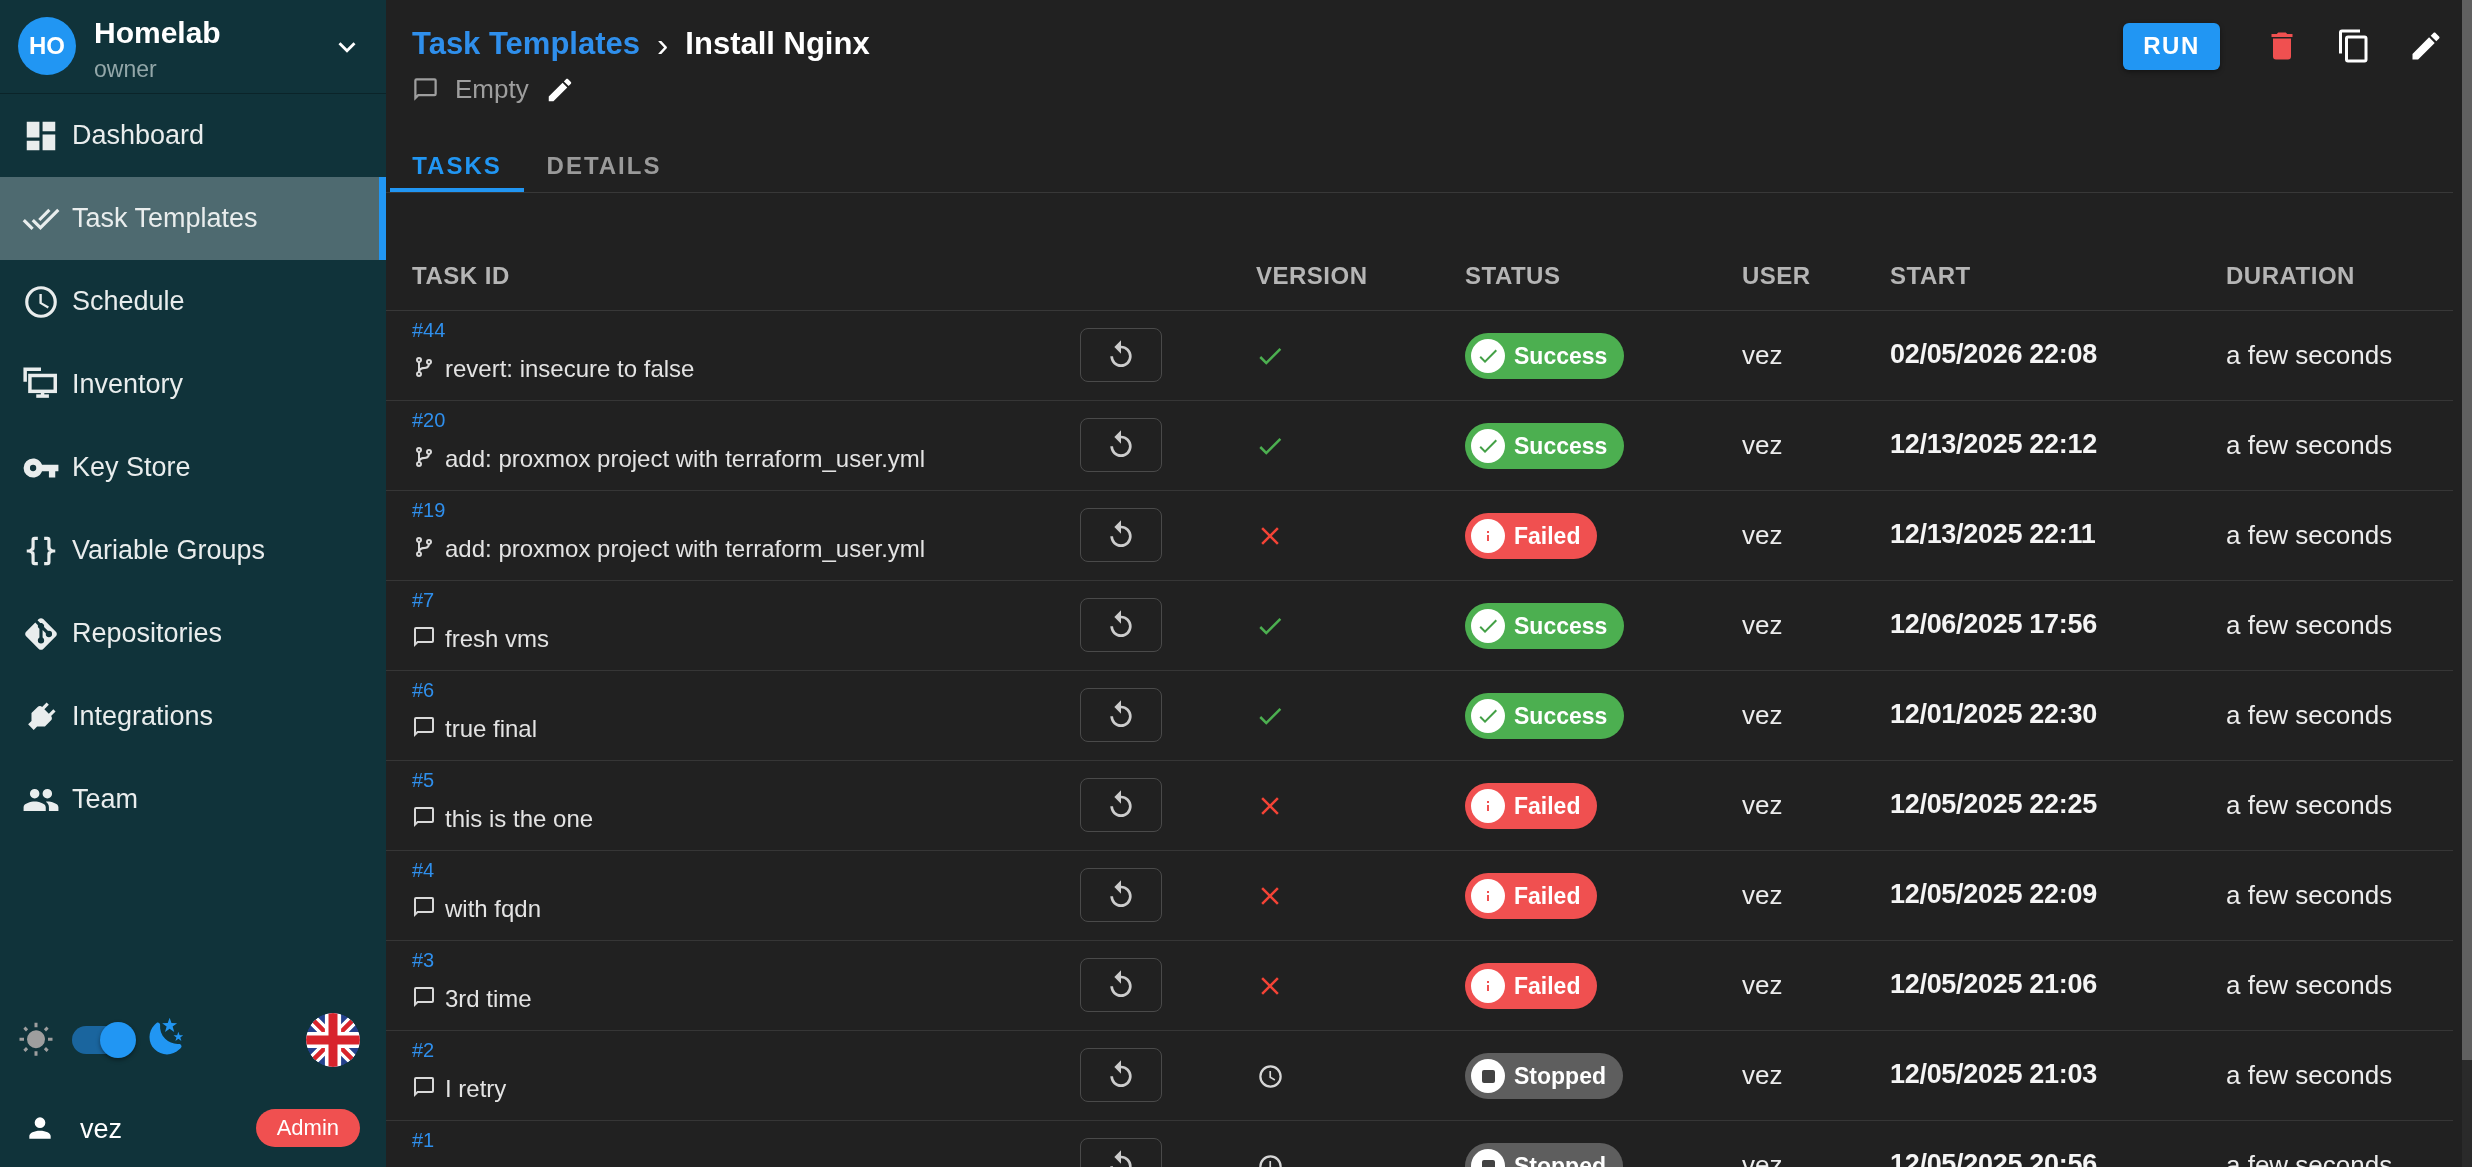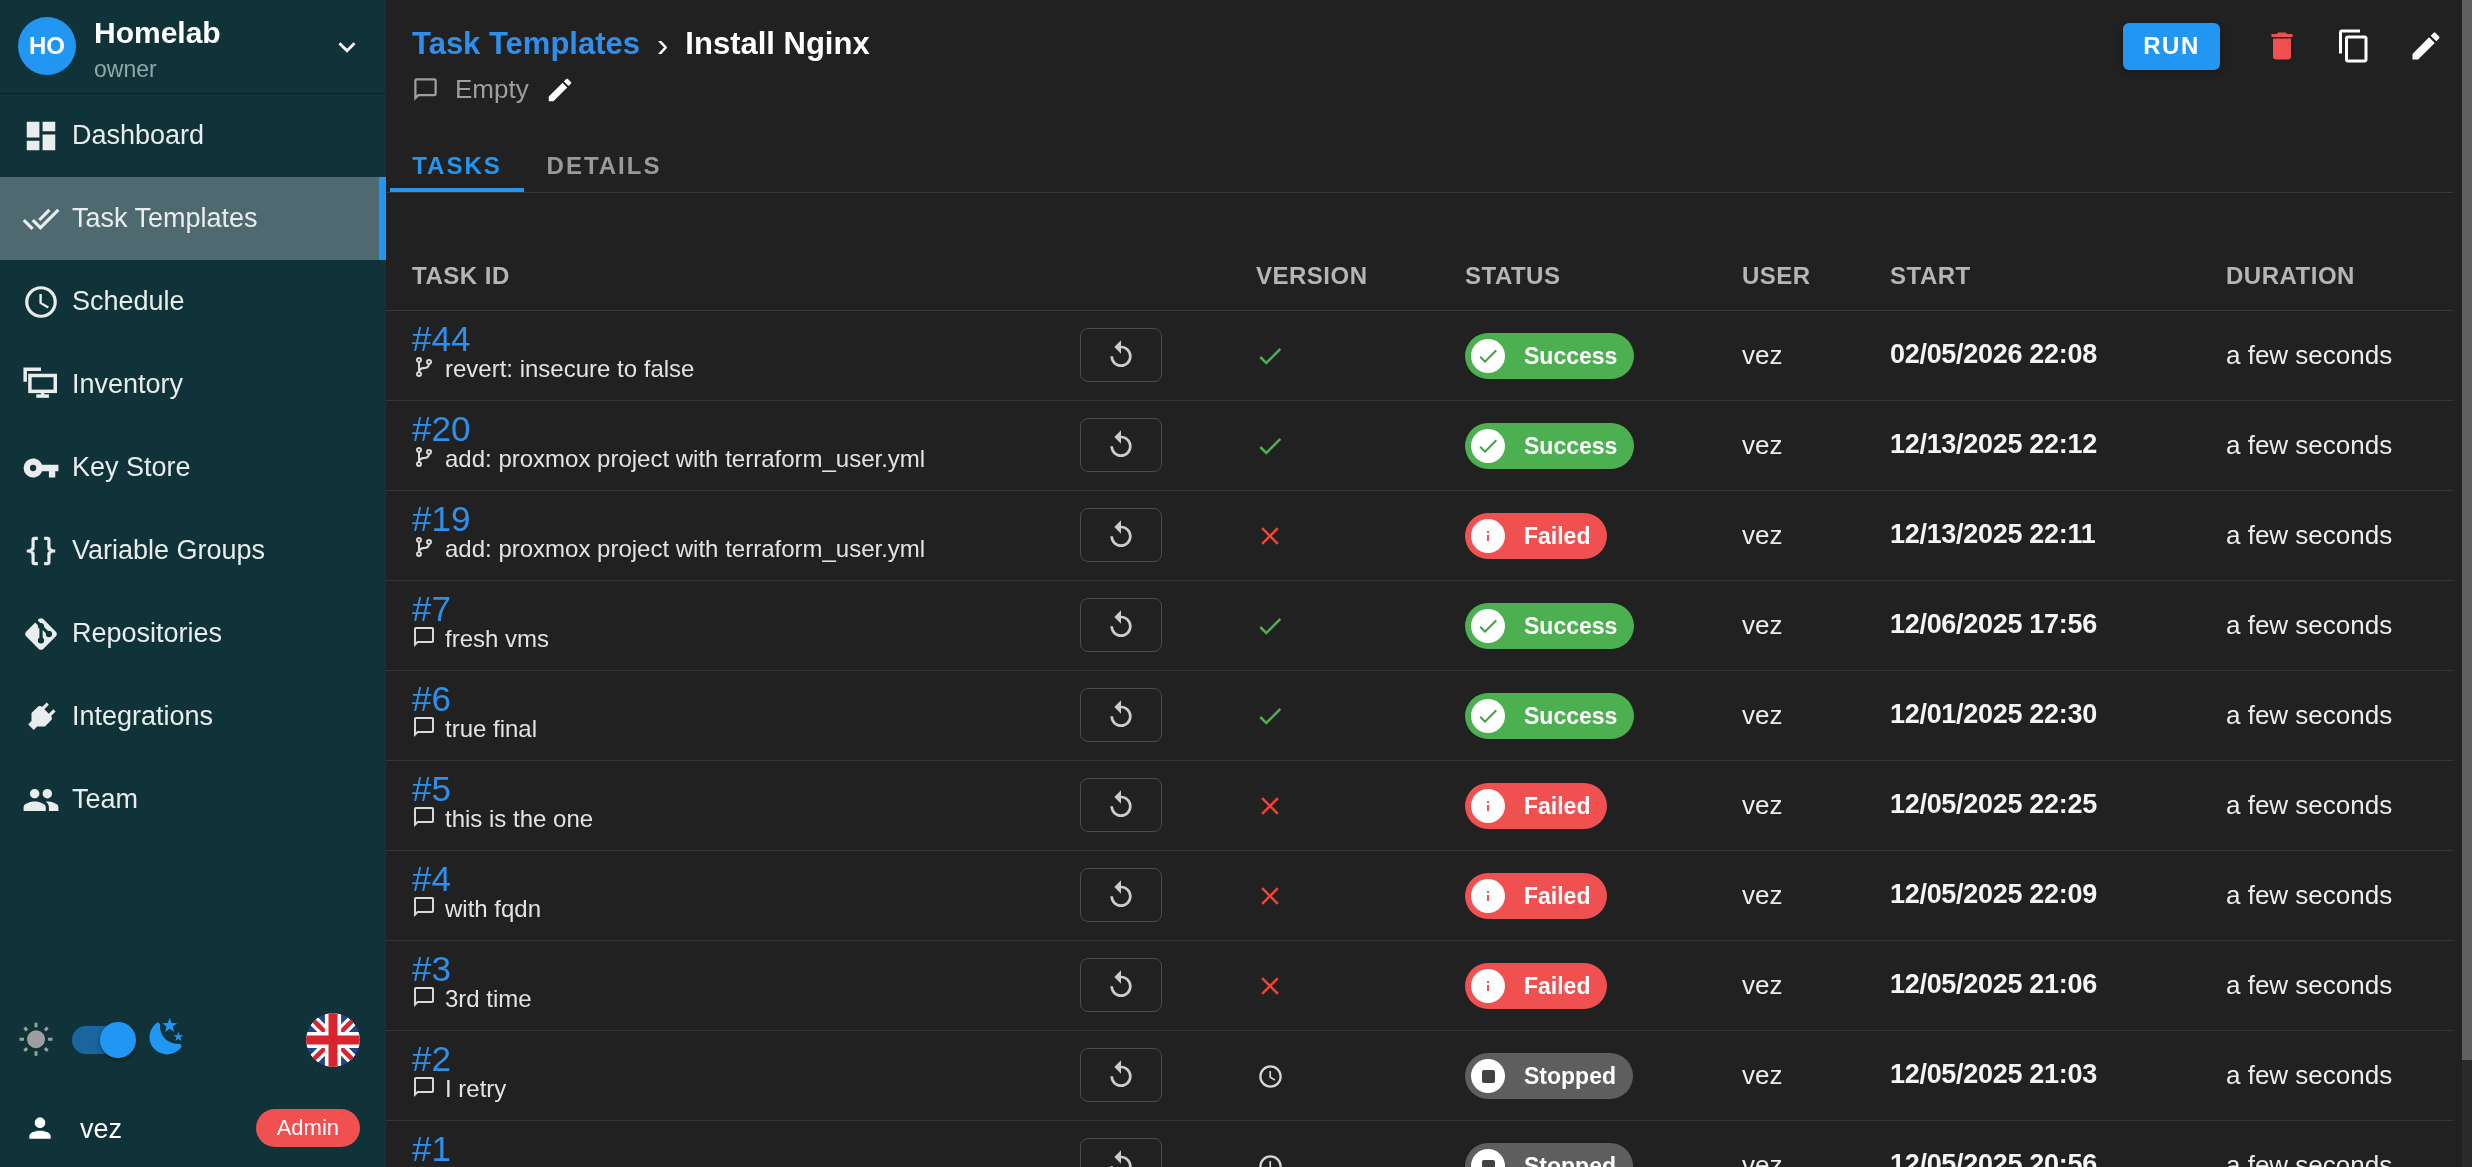--- a/index.html
+++ b/index.html
@@ -69,34 +69,34 @@
   .tab.active { color:#2196F3; }
   .tab-underline { position:absolute; left:4px; top:188px; width:134px; height:4px; background:#2196F3; }
   .divider { position:absolute; left:0; right:19px; height:1px; background:#383838; }
   .div-tabs { top:192px; }
   .div-head { top:310px; }
 
   .thead-label { position:absolute; top:262px; font-size:24px; font-weight:bold; letter-spacing:.5px; color:#B5B5B5; }
 
   .rows { position:absolute; top:311px; left:0; right:19px; }
   .row { position:relative; height:90px; border-bottom:1px solid #363636; }
-  .task-id { position:absolute; left:26px; top:8px; font-size:35px; color:#2F8FEC; text-decoration:none; cursor:pointer; }
+  .task-id { position:absolute; left:26px; top:8px; font-size:20px; color:#2F8FEC; text-decoration:none; cursor:pointer; }
   .task-note { position:absolute; left:26px; top:44px; display:flex; gap:9px; }
   .task-note svg { width:24px; height:24px; color:#D9D9D9; }
   .task-note span { font-size:24px; color:#E3E3E3; }
   .rerun-btn { position:absolute; left:694px; top:17px; width:82px; height:54px; background:none;
                border:1px solid #4A4A4A; border-radius:8px; cursor:pointer;
                display:flex; align-items:center; justify-content:center; }
   .rerun-btn svg { width:32px; height:32px; color:#CCCCCC; }
   .c-version { position:absolute; left:858px; top:28px; width:52px; height:34px;
                display:flex; align-items:center; justify-content:center; }
   .c-version svg { width:30px; height:30px; }
   .v-ok { color:#4CAF50; } .v-fail { color:#F44336; } .v-pending { color:#D6D6D6; width:27px !important; height:27px !important; }
   .chip { position:absolute; left:1079px; top:22px; height:46px; border-radius:23px;
-          display:flex; align-items:center; gap:19px; padding:0 17px 0 6px; }
+          display:flex; align-items:center; gap:9px; padding:0 17px 0 6px; }
   .chip-success { background:#4CAF50; } .chip-failed { background:#F05050; } .chip-stopped { background:#5E5E5E; }
   .chip-ic { width:34px; height:34px; border-radius:50%; background:#fff;
              display:flex; align-items:center; justify-content:center; }
   .chip-ic svg { width:24px; height:24px; }
   .s-check { color:#43A047; } .s-info { color:#F05050; }
   .stop-square { width:13px; height:13px; border-radius:2px; background:#424242; }
   .chip-label { font-size:23px; font-weight:bold; color:#fff; }
   .c-user { position:absolute; left:1356px; top:29px; font-size:26px; color:#EDEDED; }
   .c-start { position:absolute; left:1504px; top:28px; font-size:27px; font-weight:bold;
              letter-spacing:-.3px; color:#F5F5F5; }

